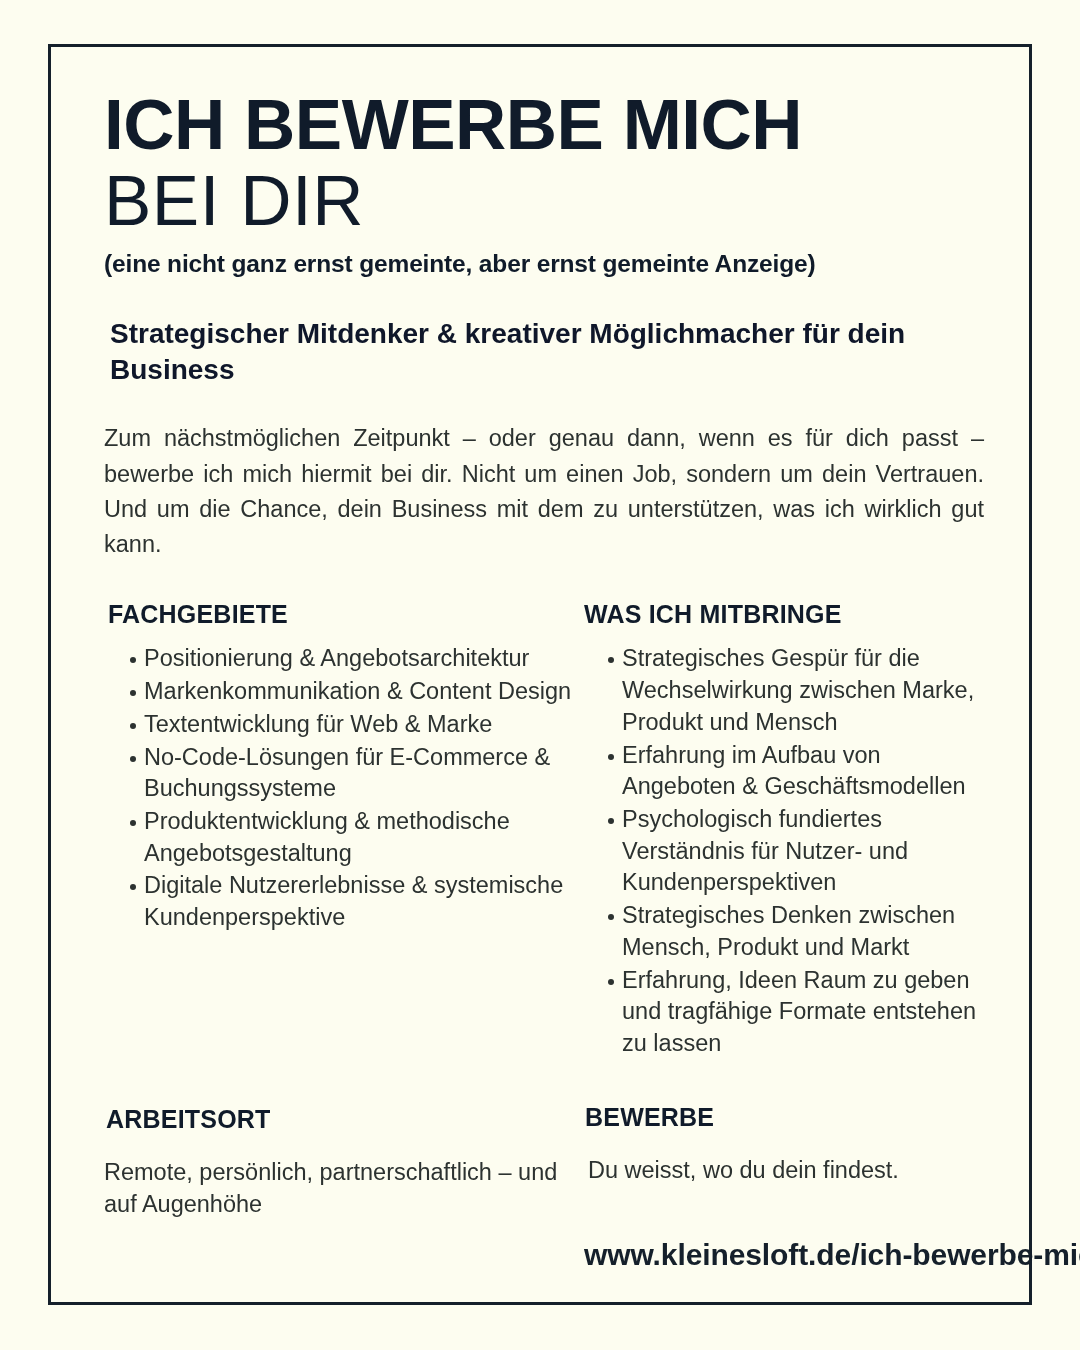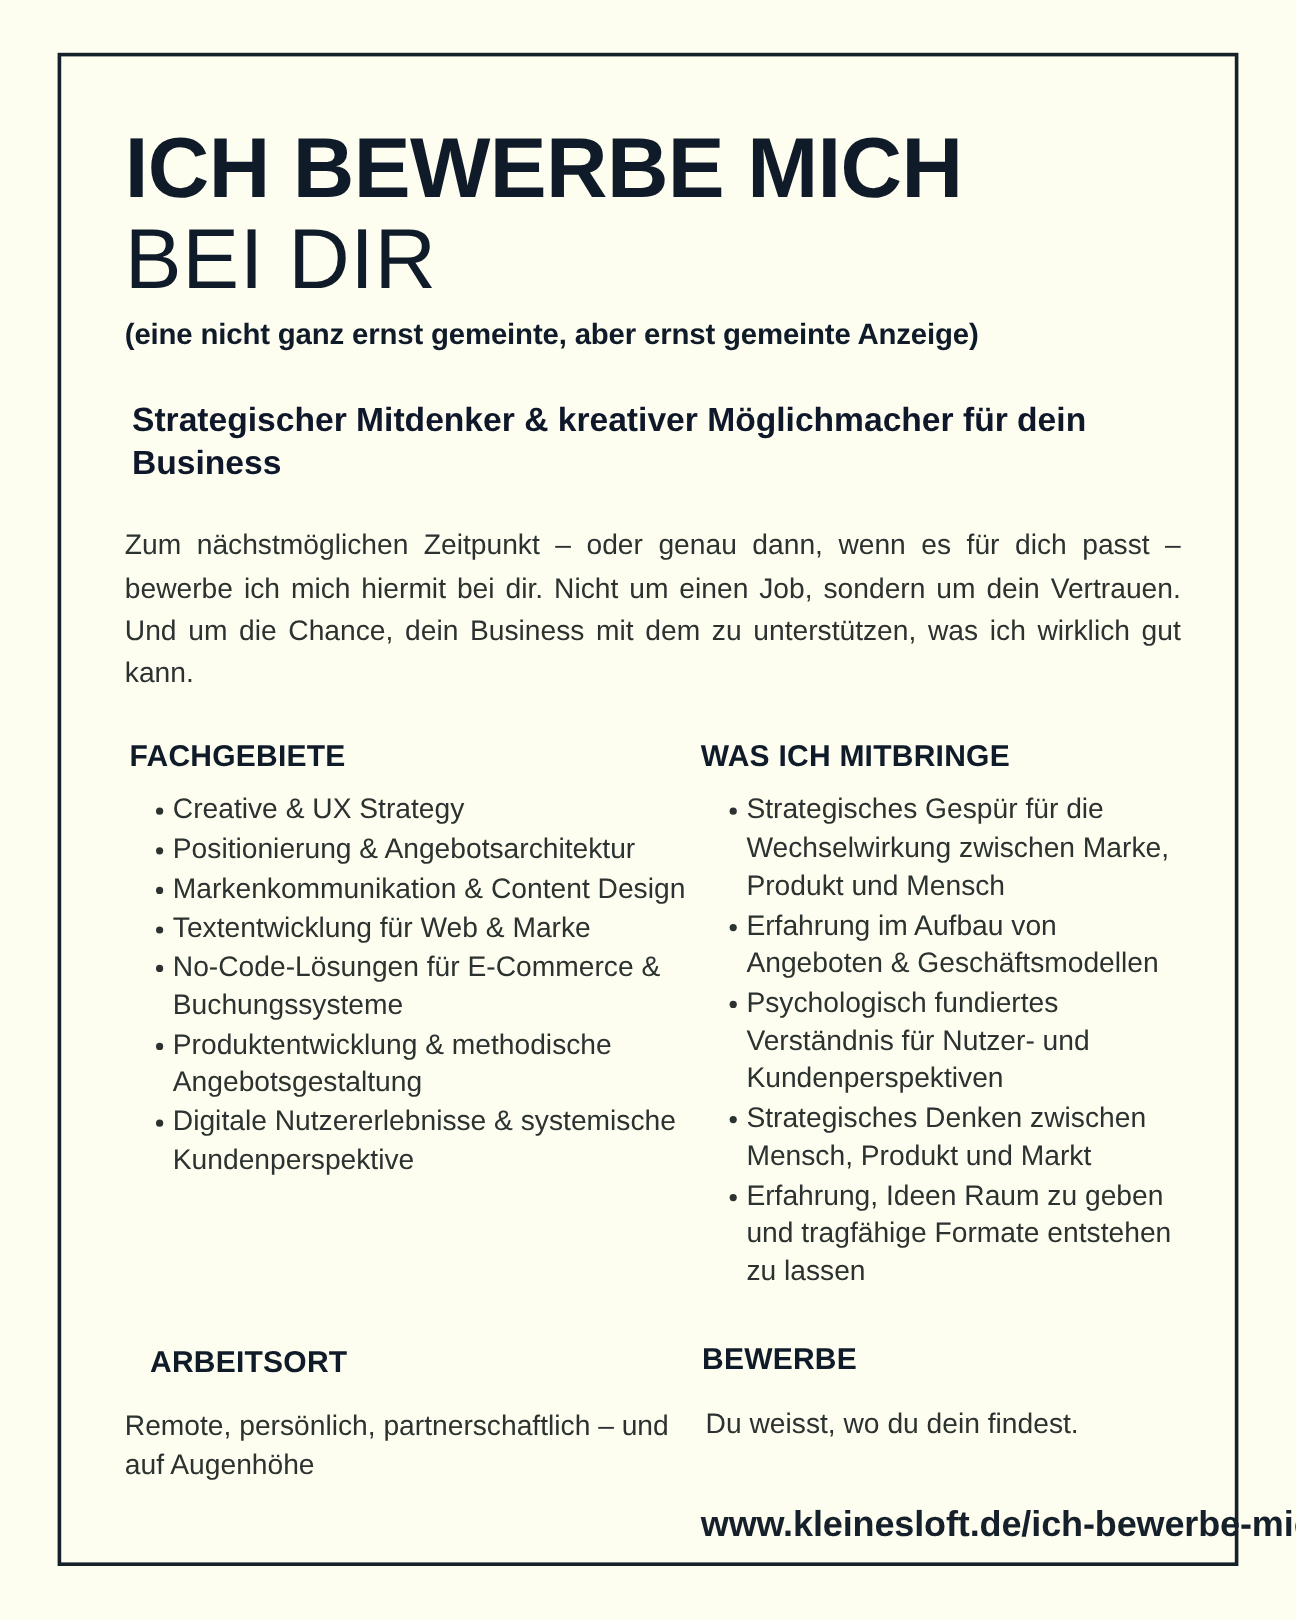--- a/index.html
+++ b/index.html
@@ -30,21 +30,21 @@
     width: 984px;
     height: 1261px;
     border: 3px solid #15202b;
     box-sizing: border-box;
     pointer-events: none;
   }
 
   #content {
     position: absolute;
     left: 104px;
-    top: 108px;
+    top: 92px;
     width: 890px;
   }
 
   
   .title-main {
     font-size: 71px;
     font-weight: 800;
     letter-spacing: -0.5px;
     line-height: 0.94;
     color: #101b2a;
@@ -140,21 +140,21 @@
   .foot-left { width: 480px; }
   .foot-right { width: 410px; }
 
   .foot-heading {
     font-size: 25px;
     font-weight: 800;
     color: #101b2a;
     letter-spacing: 0.2px;
     margin: 0;
   }
-  .foot-left .foot-heading { margin-left: 21px; }
+  .foot-left .foot-heading { margin-left: 2px; }
   .foot-right .foot-heading { margin-left: 1px; margin-top: -2px; }
 
   .foot-text {
     font-size: 23.5px;
     color: #2c3230;
     line-height: 1.38;
     margin: 22px 0 0 0;
   }
   .foot-right .foot-text { margin-left: 4px; }
 
@@ -185,21 +185,20 @@
     <section>
       <h3 class="lead-heading">Strategischer Mitdenker &amp; kreativer Möglichmacher für dein Business</h3>
       <p class="lead-paragraph">Zum nächstmöglichen Zeitpunkt – oder genau dann, wenn es für dich passt – bewerbe ich mich hiermit bei dir. Nicht um einen Job, sondern um dein Vertrauen. Und um die Chance, dein Business mit dem zu unterstützen, was ich wirklich gut kann.</p>
     </section>
 
     <section class="columns">
 
       <div class="col-left">
         <h4 class="section-heading">FACHGEBIETE</h4>
         <ul class="bullets" id="list-left">
-            <li>Creative &amp; UX Strategy</li>
             <li>Positionierung &amp; Angebotsarchitektur</li>
             <li>Markenkommunikation &amp; Content Design</li>
             <li>Textentwicklung für Web &amp; Marke</li>
             <li>No-Code-Lösungen für E-Commerce &amp; Buchungssysteme</li>
             <li>Produktentwicklung &amp; methodische Angebotsgestaltung</li>
             <li>Digitale Nutzererlebnisse &amp; systemische Kundenperspektive</li>
           </ul>
       </div>
 
       <div class="col-right">

